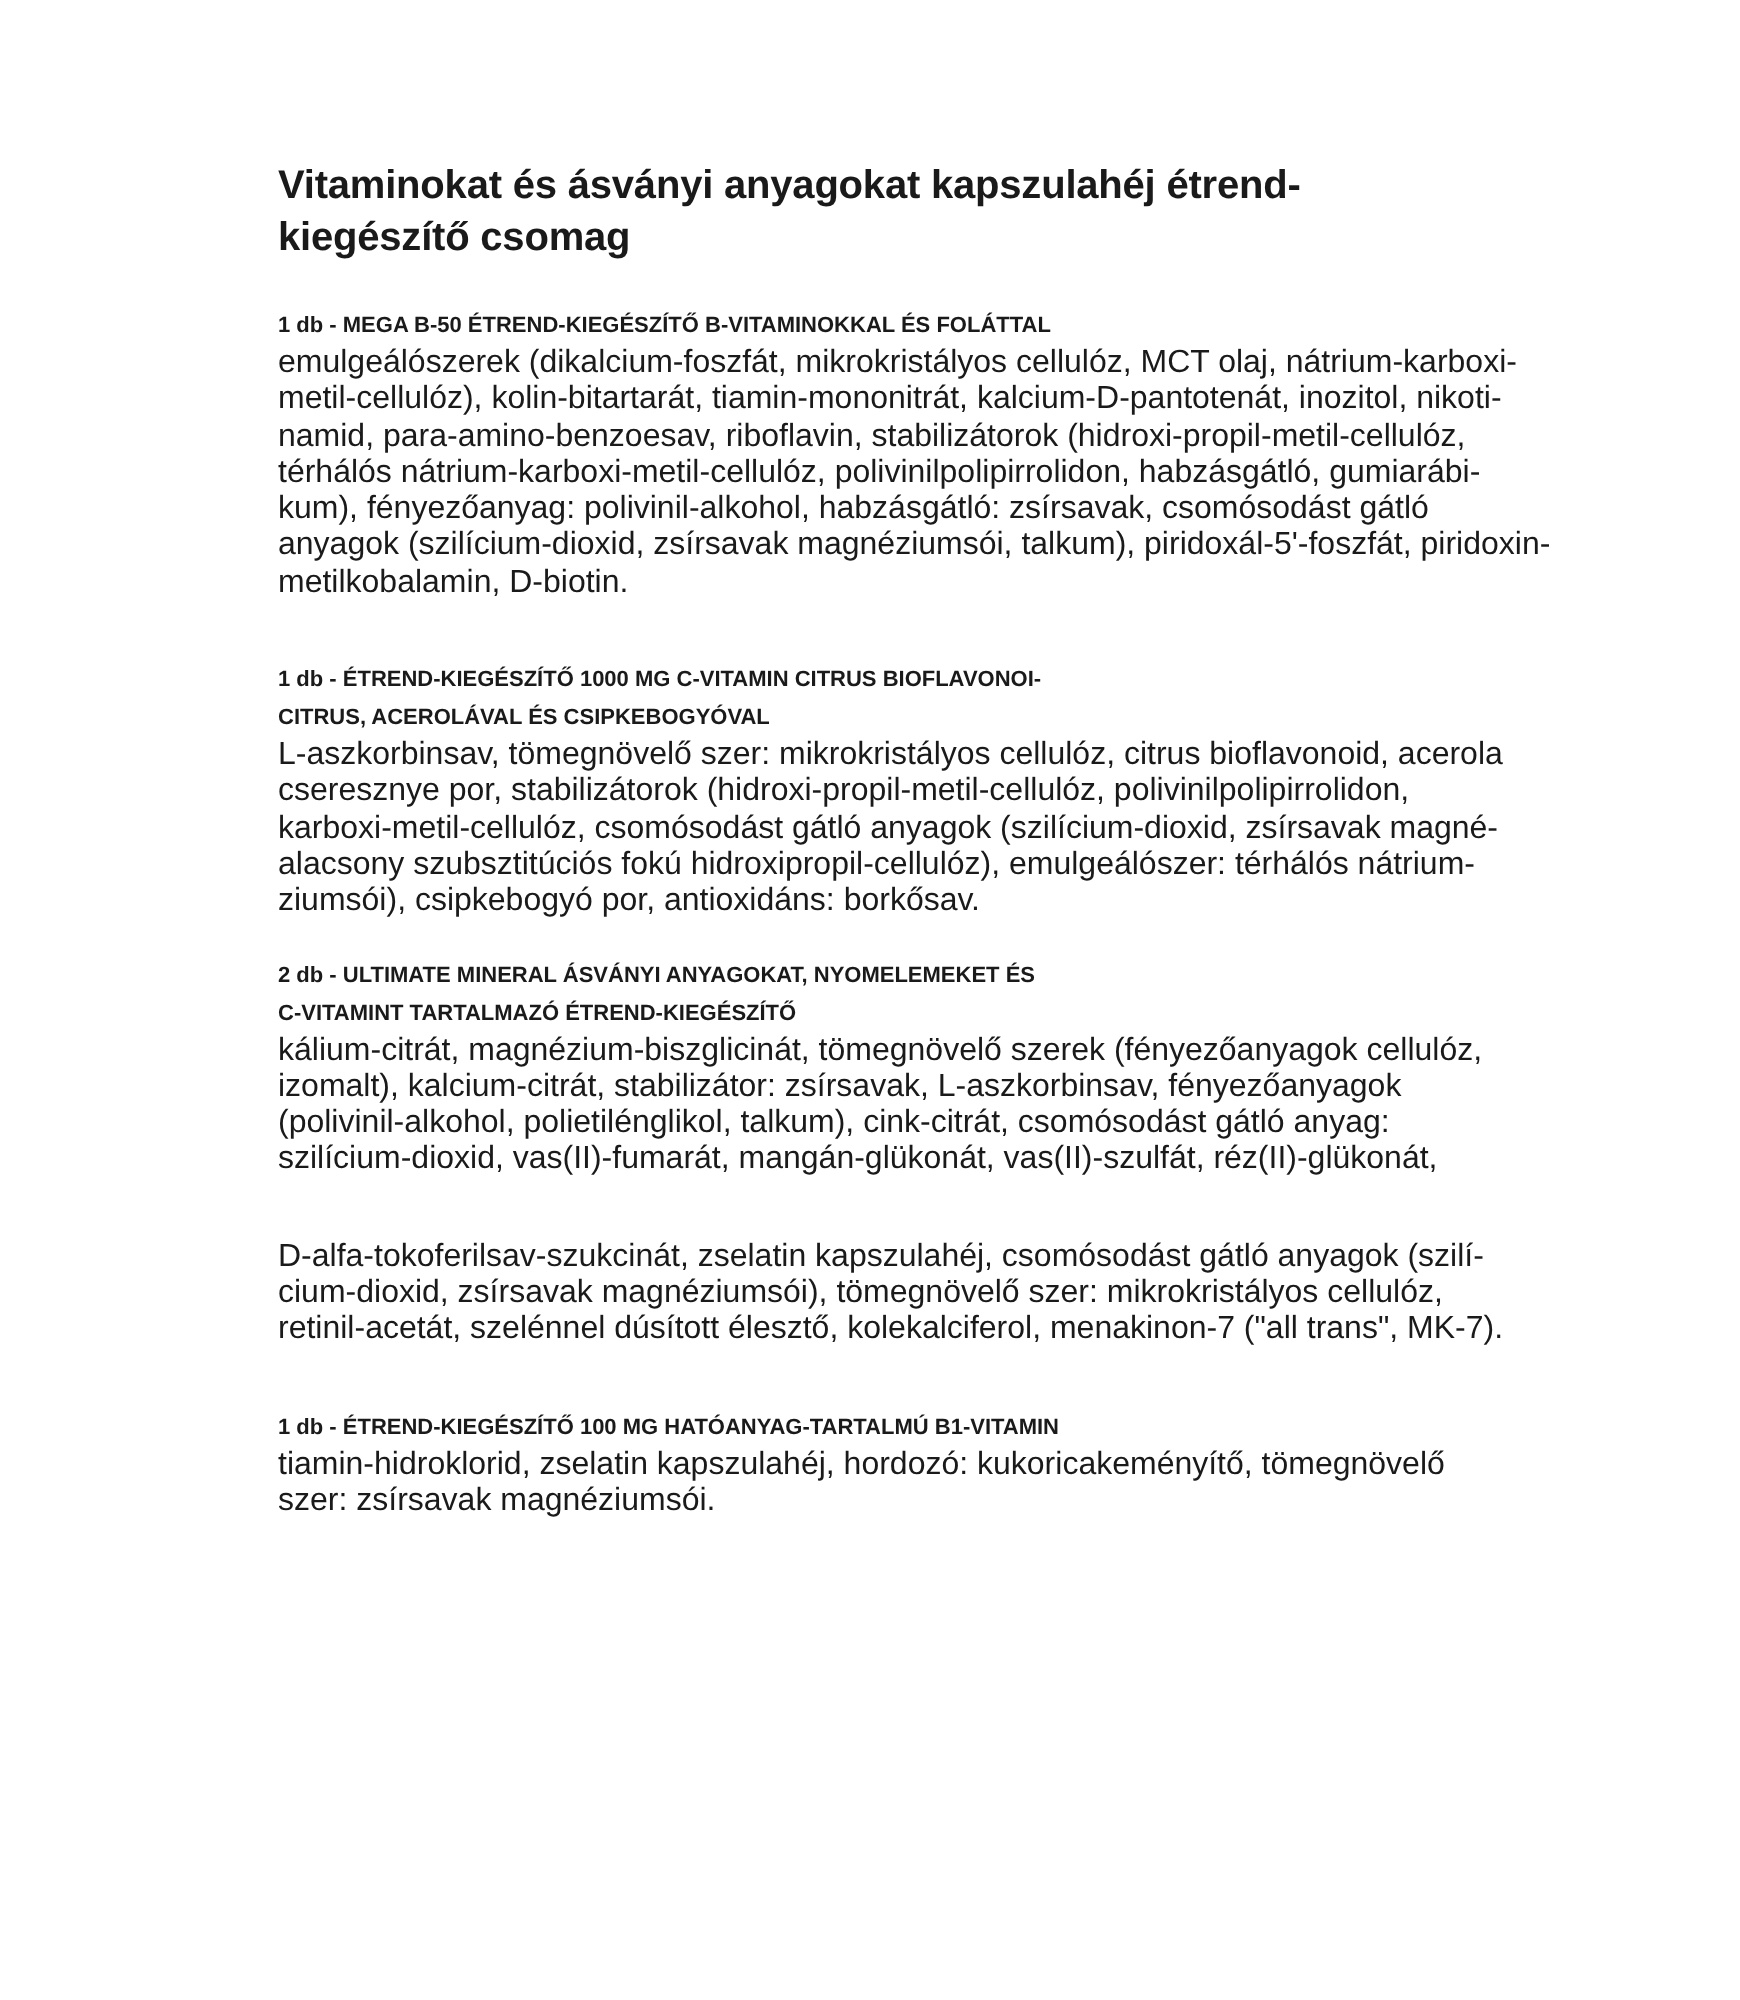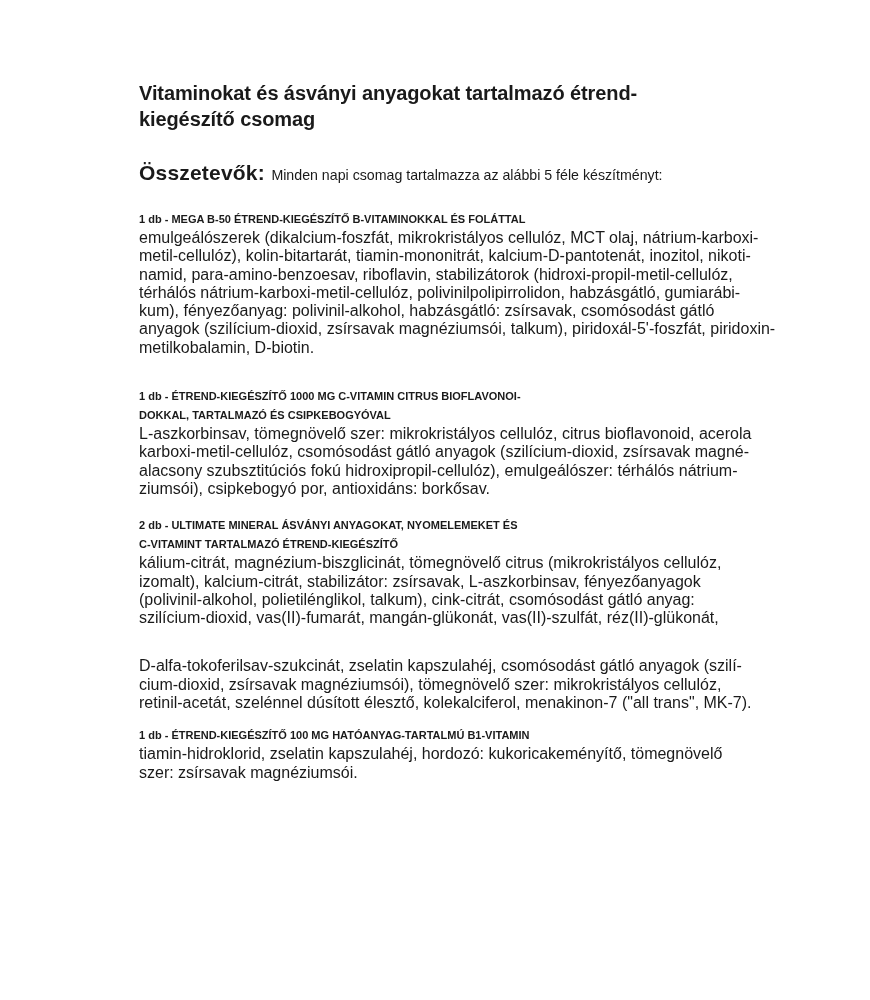--- a/index.html
+++ b/index.html
@@ -55,72 +55,69 @@
   }
   .section-body {
     font-size: 16px;
     line-height: 18.3px;
     margin: 0;
   }
   .sec1 { margin-top: 22px; }
   .sec2 { margin-top: 30px; }
   .sec3 { margin-top: 18px; }
   .sec4 { margin-top: 30px; }
-  .sec5 { margin-top: 14px; }
+  .sec5 { margin-top: 30px; }
   .line { display: block; white-space: nowrap; }
 </style>
 </head>
 <body>
 
 <div class="page">
   <h1 class="doc-title">
-    <span class="line">Vitaminokat és ásványi anyagokat tartalmazó étrend-</span>
+    <span class="line">Vitaminokat és ásványi anyagokat kapszulahéj étrend-</span>
     <span class="line">kiegészítő csomag</span>
   </h1>
 
-  <div class="intro">
-    <span class="intro-label">Összetevők:</span>
-    <span class="intro-text">Minden napi csomag tartalmazza az alábbi 5 féle készítményt:</span>
-  </div>
 
   <div class="section sec1">
     <h2 class="section-title">
       <span class="line">1 db - MEGA B-50 ÉTREND-KIEGÉSZÍTŐ B-VITAMINOKKAL ÉS FOLÁTTAL</span>
     </h2>
     <p class="section-body">
       <span class="line">emulgeálószerek (dikalcium-foszfát, mikrokristályos cellulóz, MCT olaj, nátrium-karboxi-</span>
       <span class="line">metil-cellulóz), kolin-bitartarát, tiamin-mononitrát, kalcium-D-pantotenát, inozitol, nikoti-</span>
       <span class="line">namid, para-amino-benzoesav, riboflavin, stabilizátorok (hidroxi-propil-metil-cellulóz,</span>
       <span class="line">térhálós nátrium-karboxi-metil-cellulóz, polivinilpolipirrolidon, habzásgátló, gumiarábi-</span>
       <span class="line">kum), fényezőanyag: polivinil-alkohol, habzásgátló: zsírsavak, csomósodást gátló</span>
       <span class="line">anyagok (szilícium-dioxid, zsírsavak magnéziumsói, talkum), piridoxál-5'-foszfát, piridoxin-</span>
       <span class="line">metilkobalamin, D-biotin.</span>
     </p>
   </div>
 
   <div class="section sec2">
     <h2 class="section-title">
       <span class="line">1 db - ÉTREND-KIEGÉSZÍTŐ 1000 MG C-VITAMIN CITRUS BIOFLAVONOI-</span>
-      <span class="line">DOKKAL, TARTALMAZÓ ÉS CSIPKEBOGYÓVAL</span>
+      <span class="line">CITRUS, ACEROLÁVAL ÉS CSIPKEBOGYÓVAL</span>
     </h2>
     <p class="section-body">
       <span class="line">L-aszkorbinsav, tömegnövelő szer: mikrokristályos cellulóz, citrus bioflavonoid, acerola</span>
+      <span class="line">cseresznye por, stabilizátorok (hidroxi-propil-metil-cellulóz, polivinilpolipirrolidon,</span>
       <span class="line">karboxi-metil-cellulóz, csomósodást gátló anyagok (szilícium-dioxid, zsírsavak magné-</span>
       <span class="line">alacsony szubsztitúciós fokú hidroxipropil-cellulóz), emulgeálószer: térhálós nátrium-</span>
       <span class="line">ziumsói), csipkebogyó por, antioxidáns: borkősav.</span>
     </p>
   </div>
 
   <div class="section sec3">
     <h2 class="section-title">
       <span class="line">2 db - ULTIMATE MINERAL ÁSVÁNYI ANYAGOKAT, NYOMELEMEKET ÉS</span>
       <span class="line">C-VITAMINT TARTALMAZÓ ÉTREND-KIEGÉSZÍTŐ</span>
     </h2>
     <p class="section-body">
-      <span class="line">kálium-citrát, magnézium-biszglicinát, tömegnövelő citrus (mikrokristályos cellulóz,</span>
+      <span class="line">kálium-citrát, magnézium-biszglicinát, tömegnövelő szerek (fényezőanyagok cellulóz,</span>
       <span class="line">izomalt), kalcium-citrát, stabilizátor: zsírsavak, L-aszkorbinsav, fényezőanyagok</span>
       <span class="line">(polivinil-alkohol, polietilénglikol, talkum), cink-citrát, csomósodást gátló anyag:</span>
       <span class="line">szilícium-dioxid, vas(II)-fumarát, mangán-glükonát, vas(II)-szulfát, réz(II)-glükonát,</span>
     </p>
   </div>
 
   <div class="section sec4">
     <p class="section-body">
       <span class="line">D-alfa-tokoferilsav-szukcinát, zselatin kapszulahéj, csomósodást gátló anyagok (szilí-</span>
       <span class="line">cium-dioxid, zsírsavak magnéziumsói), tömegnövelő szer: mikrokristályos cellulóz,</span>

